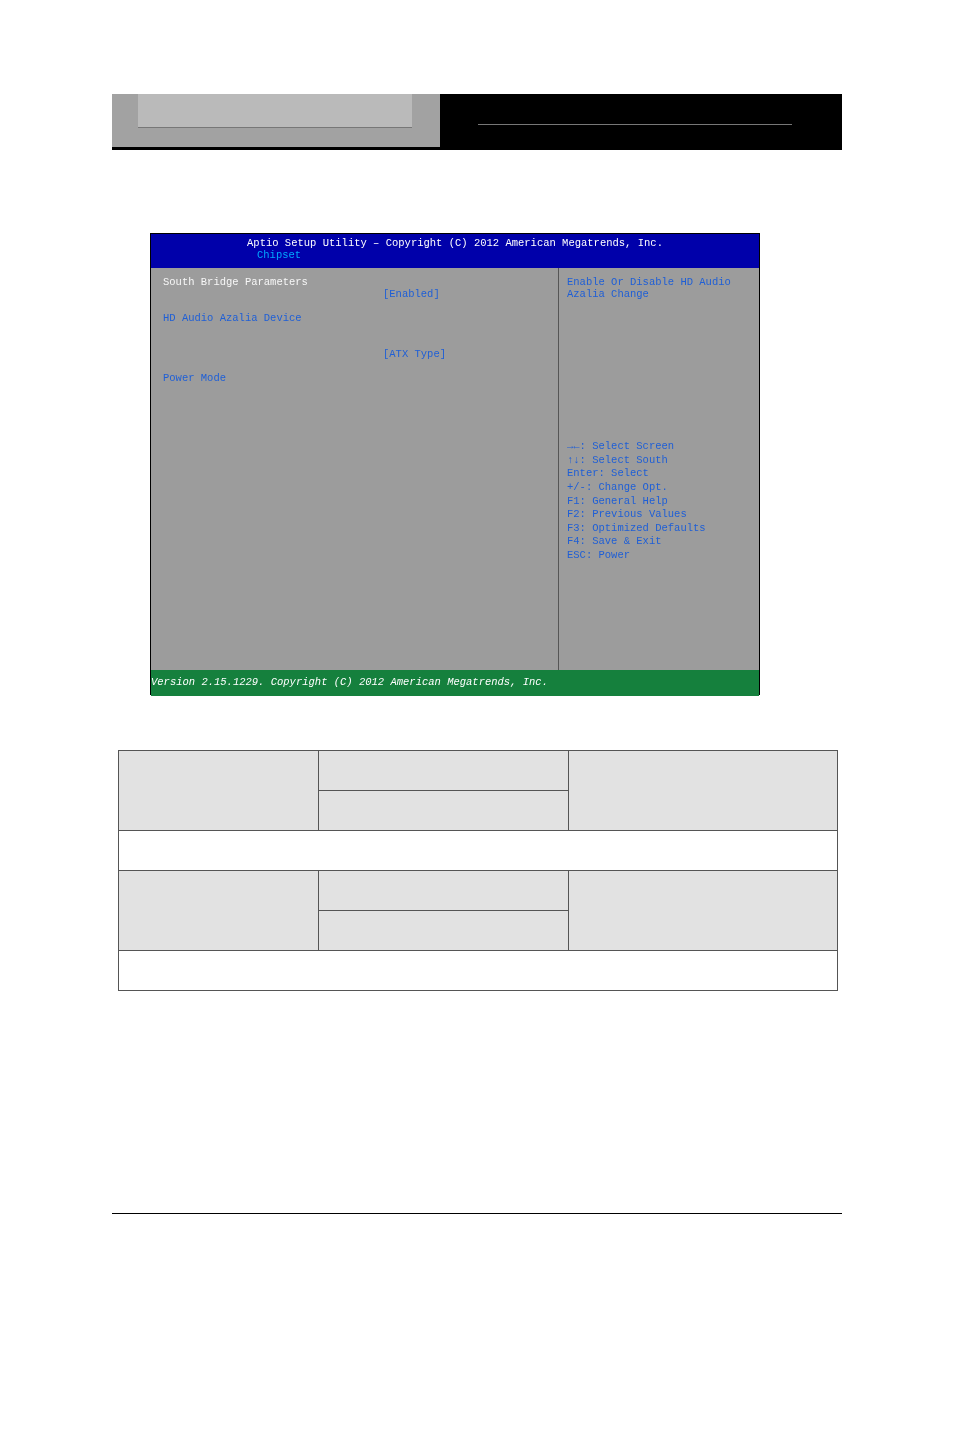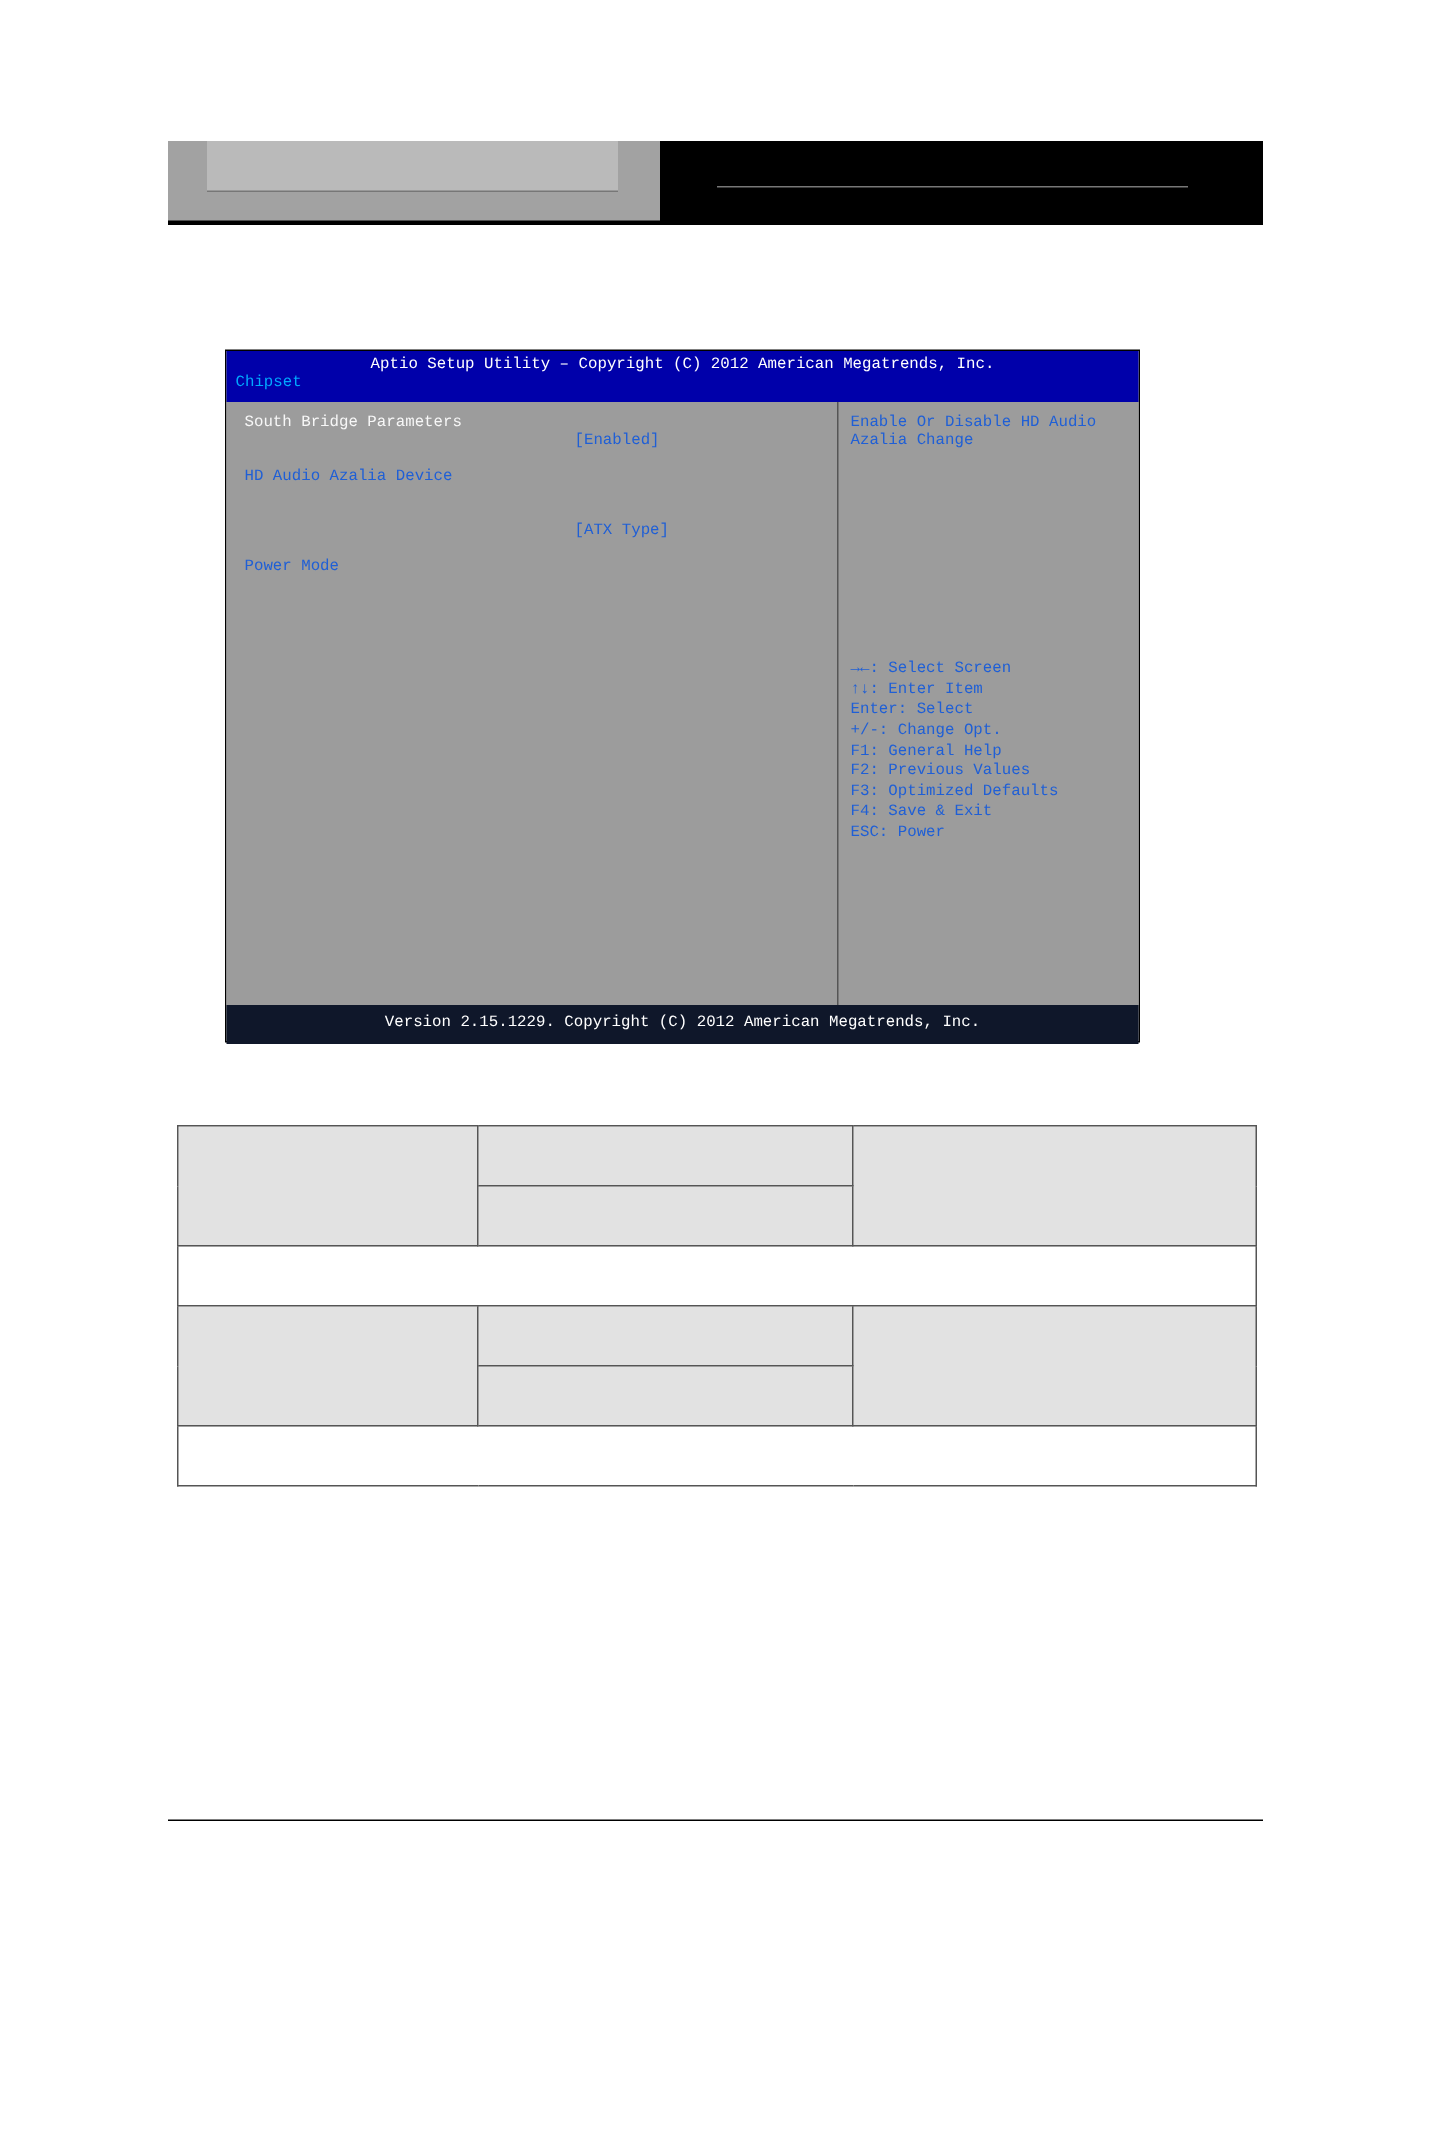--- a/index.html
+++ b/index.html
@@ -8,32 +8,32 @@
   
   .header-bar { position: absolute; top: 94px; left: 112px; width: 730px; height: 56px; background: #000; }
   .header-left { position: absolute; top: 0; left: 0; width: 328px; height: 53px; background: #a2a2a2; }
   .header-left-inner { position: absolute; top: 0; left: 26px; width: 274px; height: 34px; background: #bababa; border-bottom: 1px solid #777; }
   .header-right-line { position: absolute; top: 30px; left: 366px; width: 314px; height: 1px; background: #777; }
 
   
   .bios { position: absolute; top: 233px; left: 150px; width: 610px; height: 462px; border: 1px solid #000; font-family: "Courier New", monospace; font-size: 10.5px; }
   .bios-top { background: #0000aa; color: #fff; height: 34px; padding-top: 3px; }
   .bios-title { text-align: center; }
-  .bios-tab { color: #00a8ff; padding: 0 6px; }
+  .bios-tab { color: #00a8ff; margin-left: 100px; padding: 0 6px; }
   .bios-body { display: flex; height: 402px; background: #9c9c9c; }
   .bios-left { flex: 1; border-right: 1px solid #555; padding: 8px 12px; color: #fff; position: relative; }
   .bios-left .sect { color: #f7f7f7; font-family: Liberation Mono, monospace; }
   .bios-left .item { color: #1f5fd6; margin-top: 24px; }
   .bios-left .row { display: flex; justify-content: flex-start; }
   .bios-left .row .lab { width: 220px; }
   .bios-left .row .val { color: #1f5fd6; }
   .bios-right { width: 200px; padding: 8px 8px; color: #1f5fd6; }
   .bios-right .desc { color: #1f5fd6; }
   .bios-right .keys { margin-top: 140px; color: #1f5fd6; line-height: 1.3; }
-  .bios-footer { background: #0f172a; color: #fff; text-align: center; height: 26px; padding-top: 6px; }
+  .bios-footer { background: #15803d; color: #fff; text-align: left; height: 26px; padding-top: 6px; font-style: italic; }
 
   
   .opts { position: absolute; top: 750px; left: 118px; width: 720px; border: 1px solid #555; border-collapse: collapse; font-size: 12px; }
   .opts td, .opts th { border: 1px solid #555; padding: 10px 12px; vertical-align: middle; }
   .opts .shade { background: #e2e2e2; }
   .opts tr { height: 40px; }
 
   
   .page-rule { position: absolute; top: 1213px; left: 112px; width: 730px; height: 1px; background: #000; }
 </style>
@@ -66,21 +66,21 @@
       <div class="row">
         <span class="lab item">Power Mode</span>
         <span class="val">[ATX Type]</span>
       </div>
     </div>
     <div class="bios-right">
       <div class="desc">Enable Or Disable HD Audio</div>
       <div class="desc">Azalia Change</div>
       <div class="keys">
         <div>→←: Select Screen</div>
-        <div>↑↓: Enter Item</div>
+        <div>↑↓: Select South</div>
         <div>Enter: Select</div>
         <div>+/-: Change Opt.</div>
         <div>F1: General Help</div>
         <div>F2: Previous Values</div>
         <div>F3: Optimized Defaults</div>
         <div>F4: Save &amp; Exit</div>
         <div>ESC: Power</div>
       </div>
     </div>
   </div>

